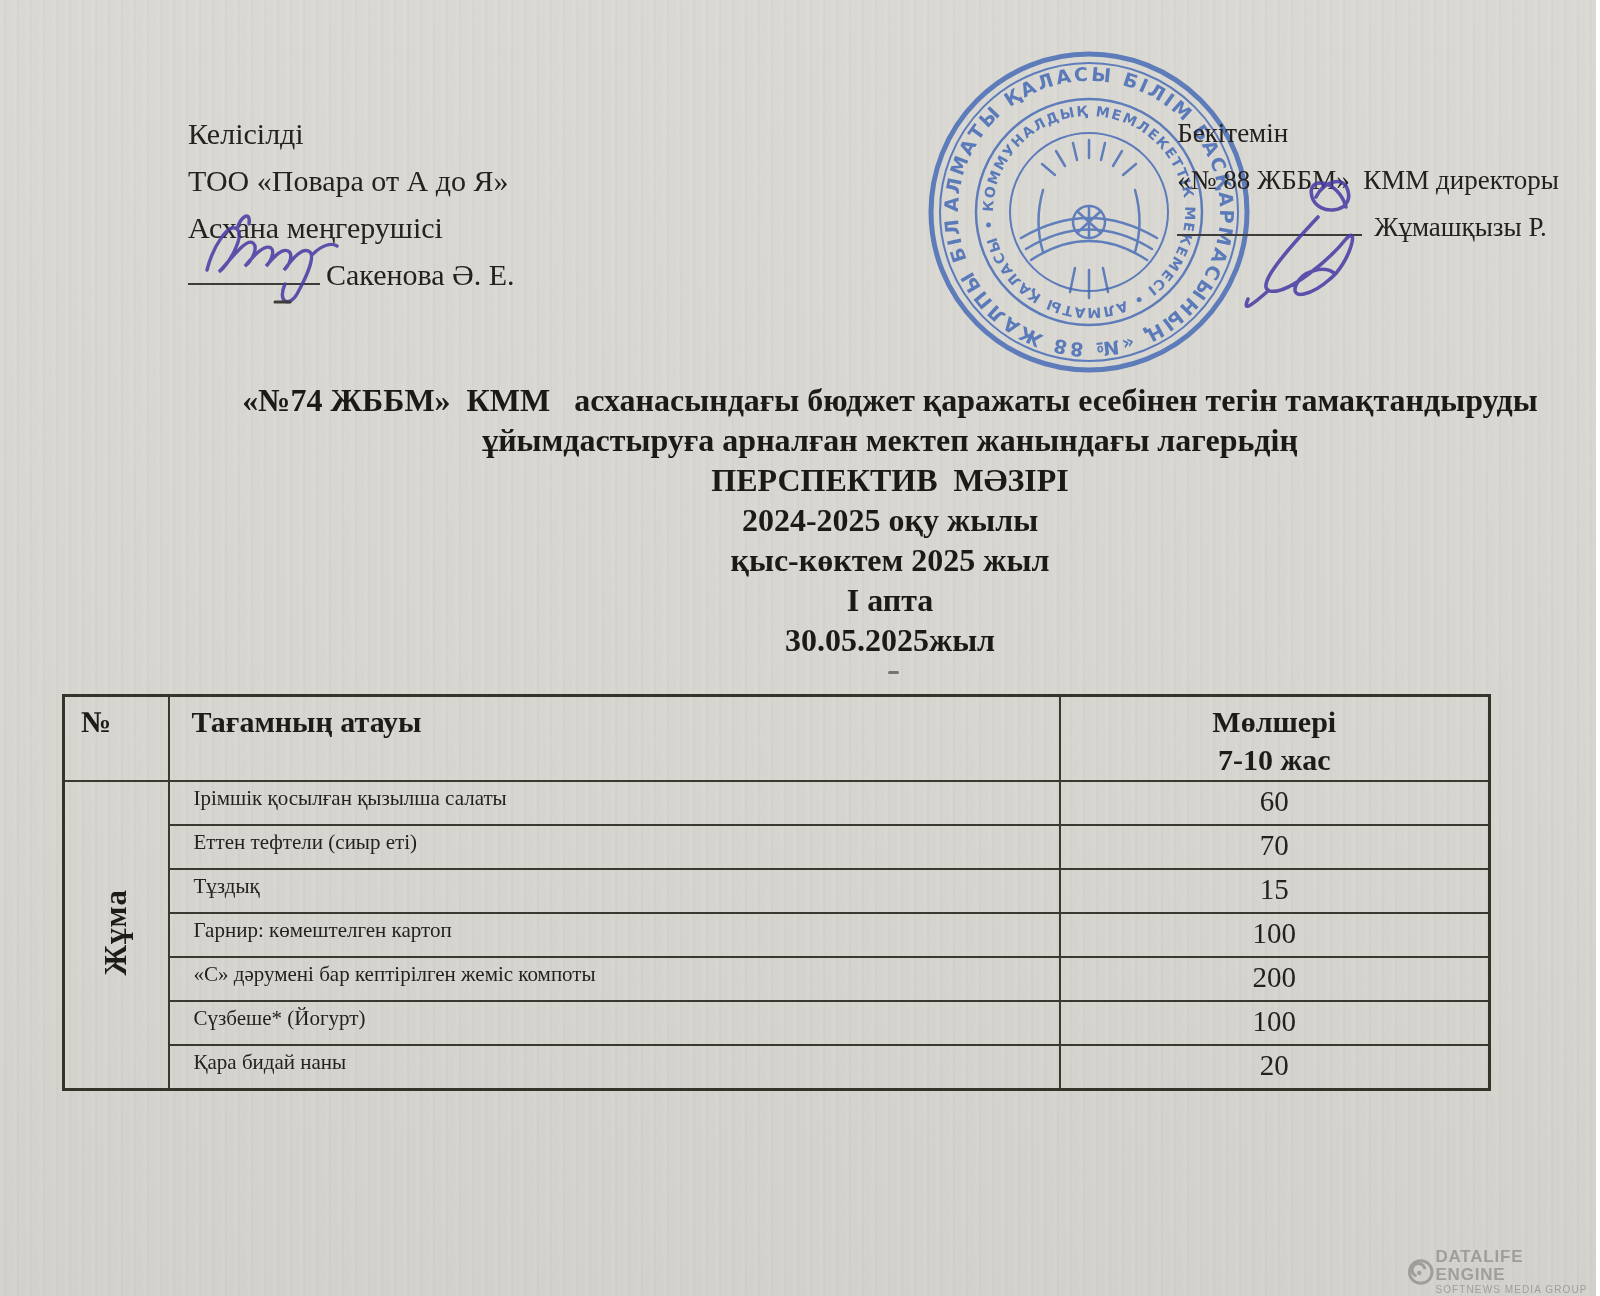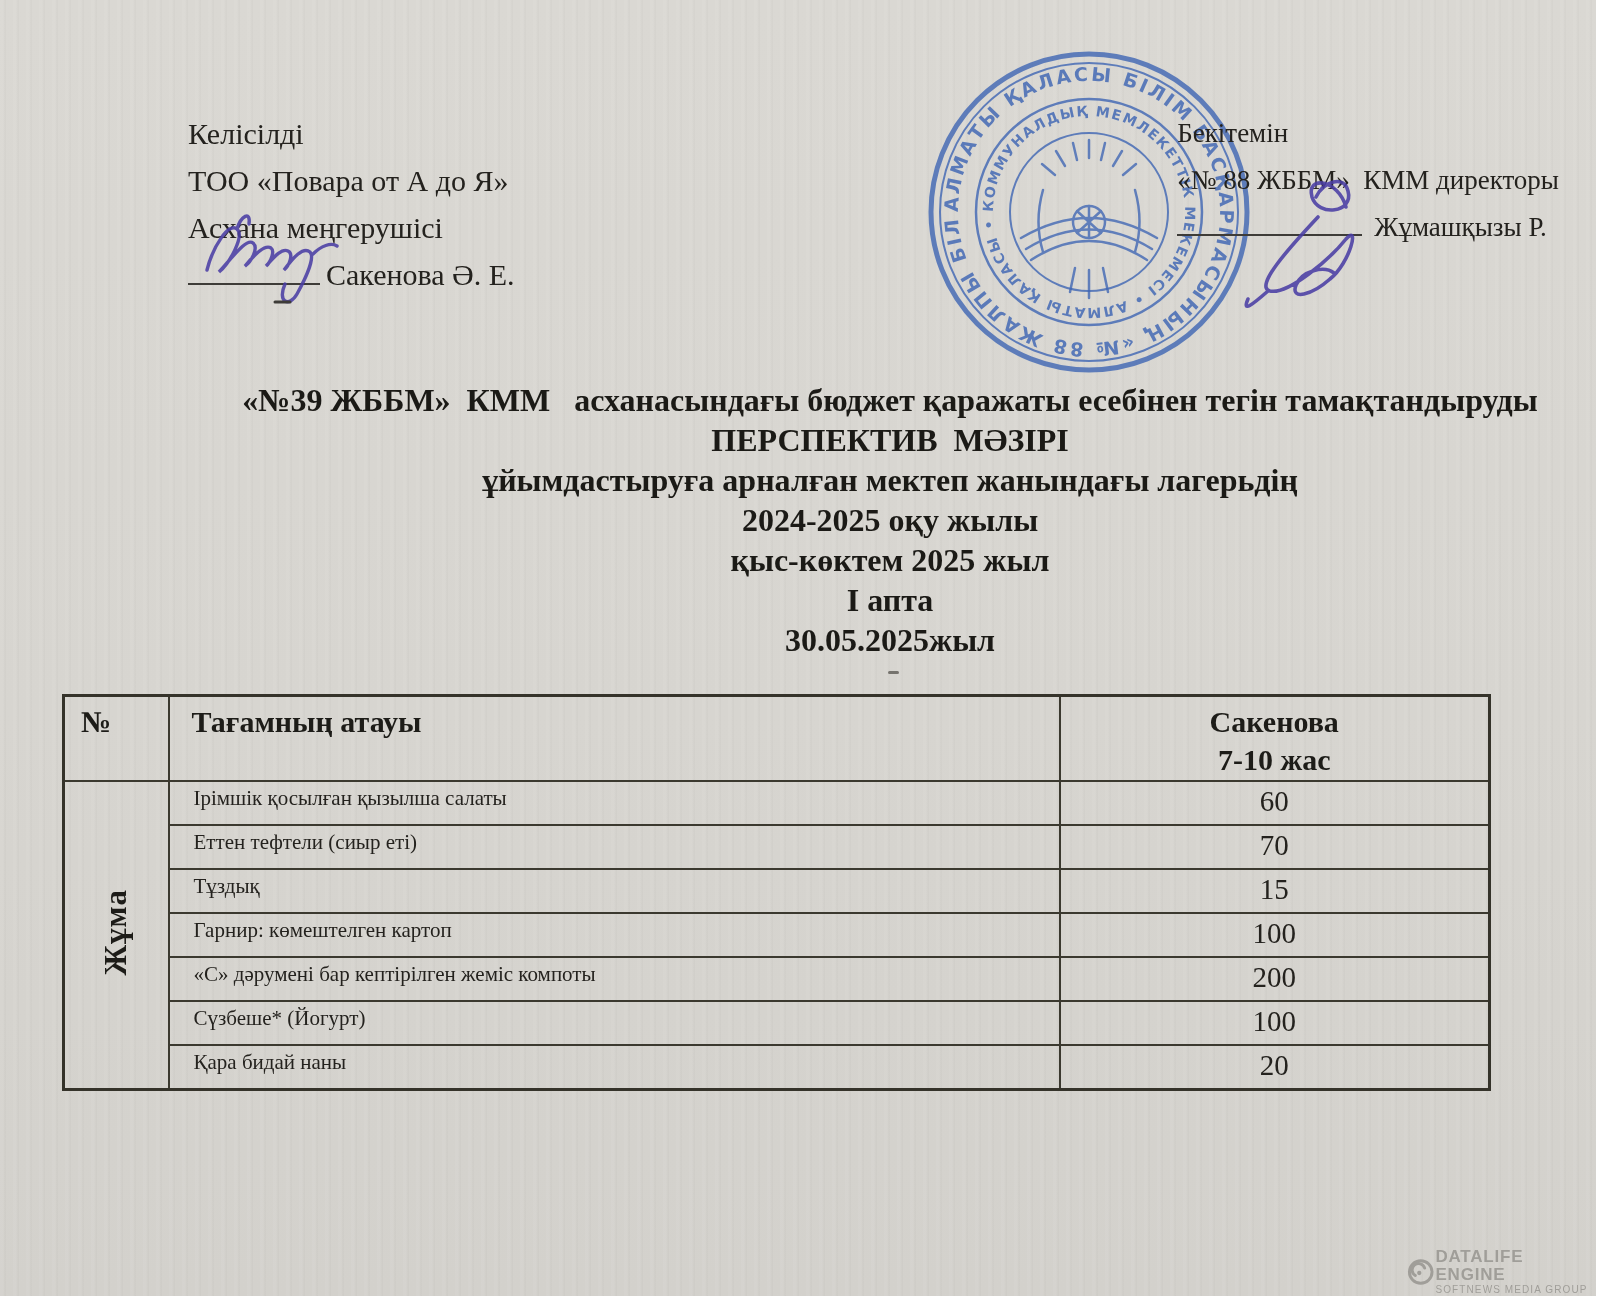--- a/index.html
+++ b/index.html
@@ -118,43 +118,43 @@
 
   <svg class="sig sig-right" viewBox="0 0 265 165">
     <g stroke="#4b3fa5" stroke-width="3.6" fill="none" stroke-linecap="round" opacity="0.88">
       <path d="M168,42 C160,14 128,10 134,32 C140,52 176,48 170,26 C166,10 146,16 138,32"></path>
       <path d="M140,52 C110,84 76,122 92,126 C110,130 152,94 168,74 C182,58 172,98 152,114 C134,130 112,136 118,120 C124,106 146,100 156,108"></path>
       <path d="M90,126 C74,140 64,148 70,134"></path>
     </g>
   </svg>
 
   <div class="title-block">
-    <div class="t">«№39 ЖББМ»  КММ   асханасындағы бюджет қаражаты есебінен тегін тамақтандыруды</div>
+    <div class="t">«№74 ЖББМ»  КММ   асханасындағы бюджет қаражаты есебінен тегін тамақтандыруды</div>
+    <div class="t">ұйымдастыруға арналған мектеп жанындағы лагерьдің</div>
     <div class="t">ПЕРСПЕКТИВ  МӘЗІРІ</div>
-    <div class="t">ұйымдастыруға арналған мектеп жанындағы лагерьдің</div>
     <div class="t">2024-2025 оқу жылы</div>
     <div class="t">қыс-көктем 2025 жыл</div>
     <div class="t">I апта</div>
     <div class="t">30.05.2025жыл</div>
   </div>
 
   <div class="dash-mark"></div>
 
   <table class="menu-table">
     <colgroup>
         <col style="width:105px">
         <col style="width:891px">
         <col style="width:430px">
       </colgroup>
     <tbody>
         <tr class="hdr-row">
       <th class="th-num">№</th>
       <th class="th-dish">Тағамның атауы</th>
       <th class="th-portion">
-        <div>Сакенова</div>
+        <div>Мөлшері</div>
         <div>7-10 жас</div>
       </th>
     </tr>
     <tr class="food-row">
       <td class="td-day" rowspan="7"><span class="day-label">Жұма</span></td>
       <td class="td-dish">Ірімшік қосылған қызылша салаты</td>
       <td class="td-portion">60</td>
     </tr>
     <tr class="food-row">
       <td class="td-dish">Еттен тефтели (сиыр еті)</td>

